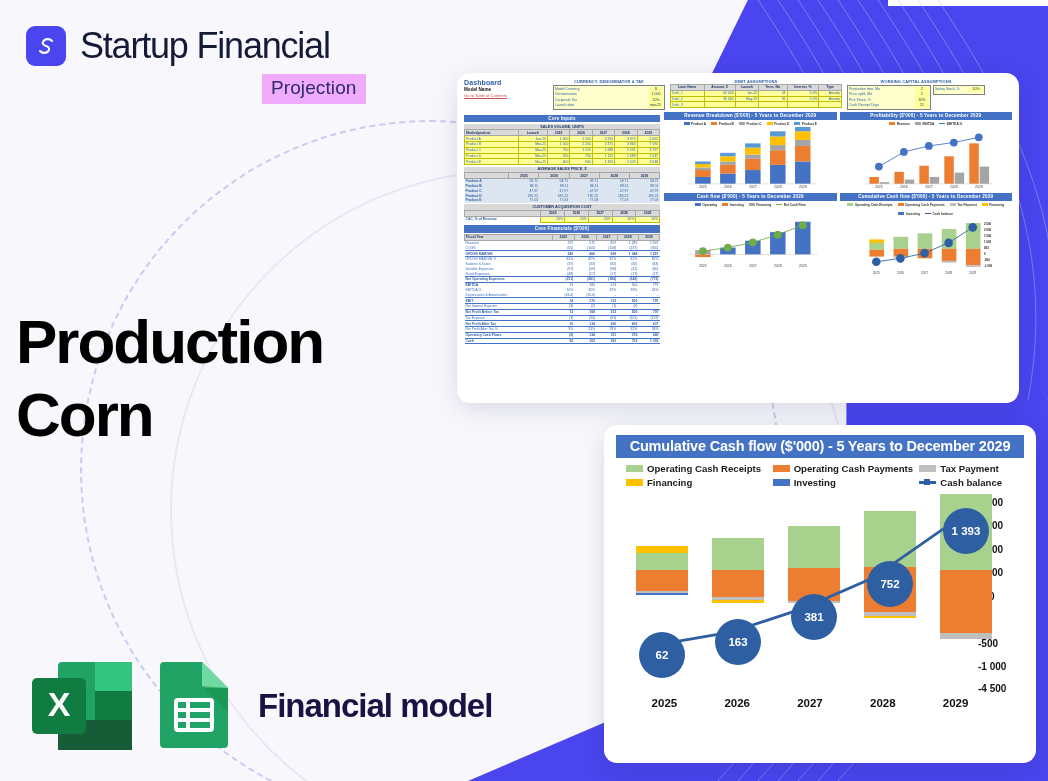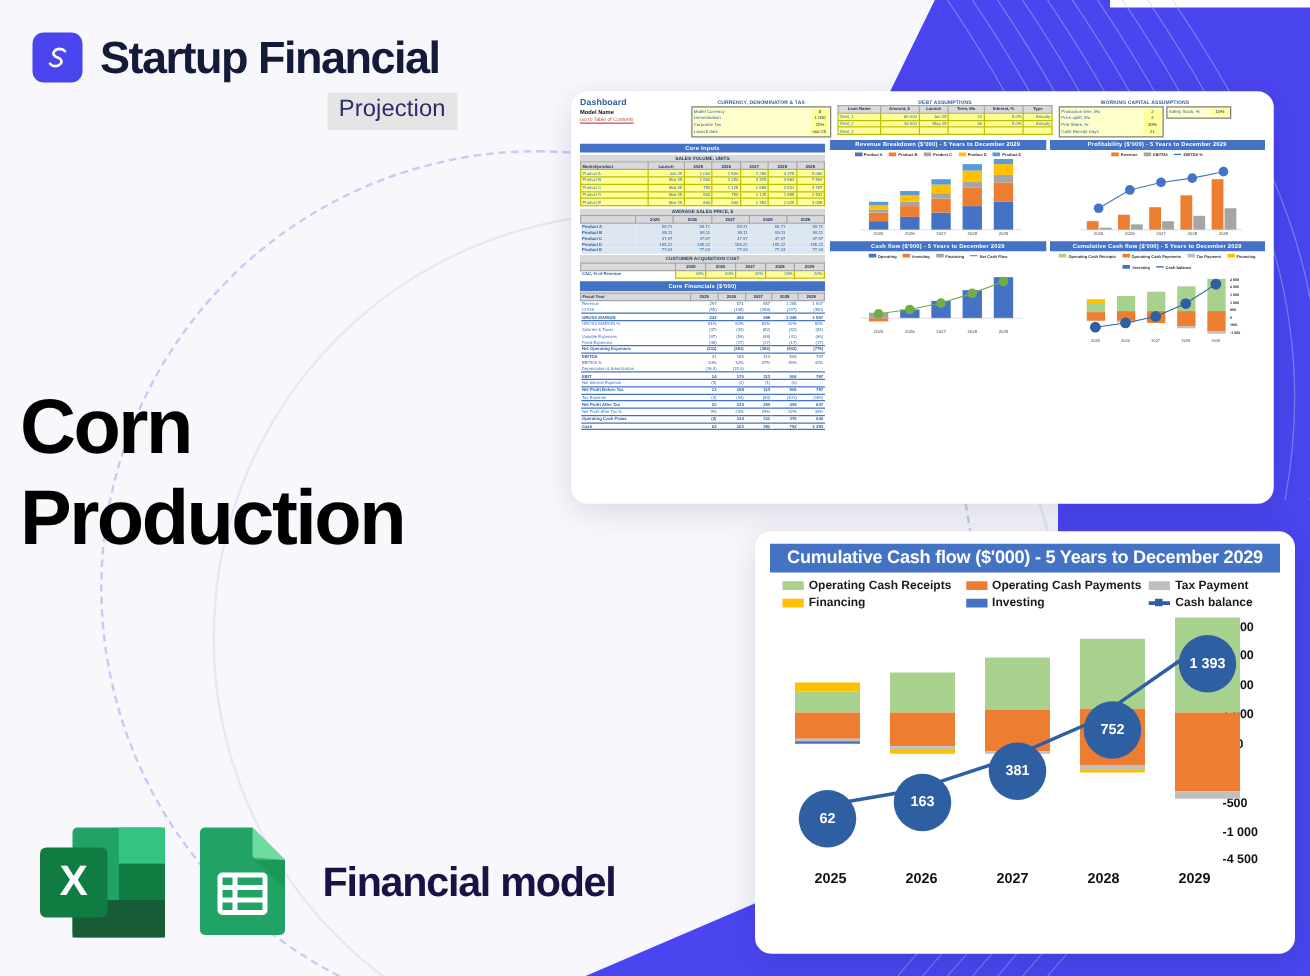--- a/index.html
+++ b/index.html
@@ -59,27 +59,27 @@
   .logo-row {
     position: absolute; left: 26px; top: 26px;
     display: flex; align-items: center; gap: 14px; z-index: 5;
   }
   .logo-mark {
     width: 40px; height: 40px; border-radius: 9px;
     background: #4A45EE;
     display: flex; align-items: center; justify-content: center;
   }
   .brand-title {
-    font-size: 36px; font-weight: 700; letter-spacing: -1.2px;
+    font-size: 36px; font-weight: 400; letter-spacing: -1.2px;
     color: #141B38; line-height: 1;
   }
   .brand-sub-wrap { position: absolute; left: 262px; top: 74px; z-index: 5; }
   .brand-sub {
     display: inline-block;
-    background: #e5e5e5;
+    background: #f0abfc;
     color: #2C2B6B;
     font-size: 19px; font-weight: 400;
     padding: 3px 9px 5px 9px;
     letter-spacing: .1px;
   }
 
   .headline {
     position: absolute; left: 16px; top: 305px; z-index: 5;
     font-size: 62px; font-weight: 700; letter-spacing: -2px;
     color: #000000; line-height: 1.18;
@@ -259,22 +259,22 @@
         <path d="M19 8 C17 5.5 12.5 5.5 10.5 8 C8.5 10.5 11 12.5 13 13 C15 13.5 17.5 15.5 15.5 18 C13.5 20.5 9 20.5 7 18" fill="none" stroke="#FFFFFF" stroke-width="2.1" stroke-linecap="round"></path>
       </svg>
     </div>
     <div class="brand-title">Startup Financial</div>
   </div>
   <div class="brand-sub-wrap">
     <span class="brand-sub">Projection</span>
   </div>
 
   <div class="headline">
+    <div>Production</div>
     <div>Corn</div>
-    <div>Production</div>
   </div>
 
   <div class="footer-row">
     <div class="xl-icon">
       <svg width="104" height="92" viewBox="0 0 104 92">
         <rect x="28" y="2" width="74" height="88" rx="4" fill="#21A366"></rect>
         <rect x="65" y="2" width="37" height="29" fill="#33C481"></rect>
         <rect x="65" y="31" width="37" height="29" fill="#107C41"></rect>
         <rect x="28" y="60" width="74" height="30" fill="#185C37"></rect>
         <rect x="28" y="31" width="37" height="29" fill="#21A366"></rect>

